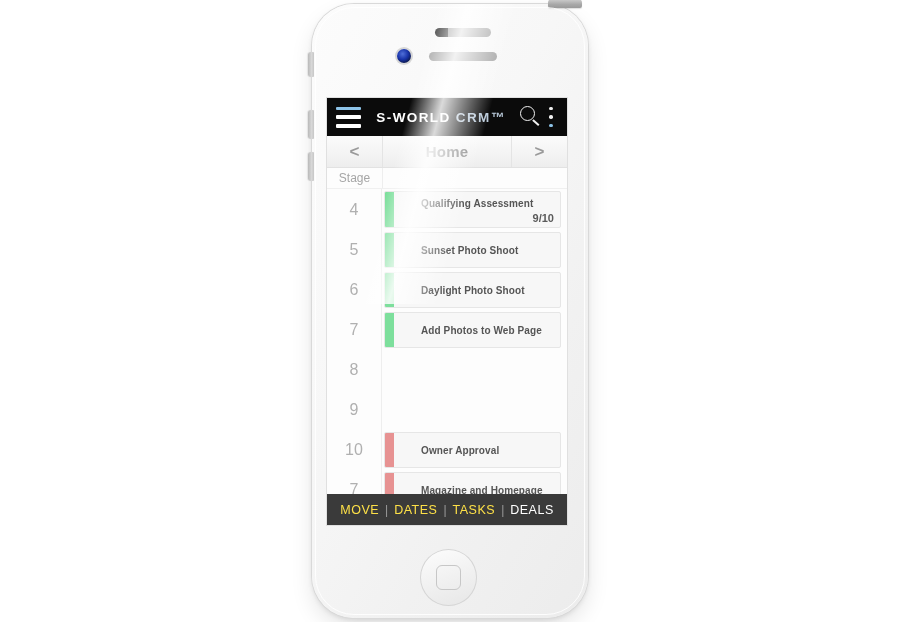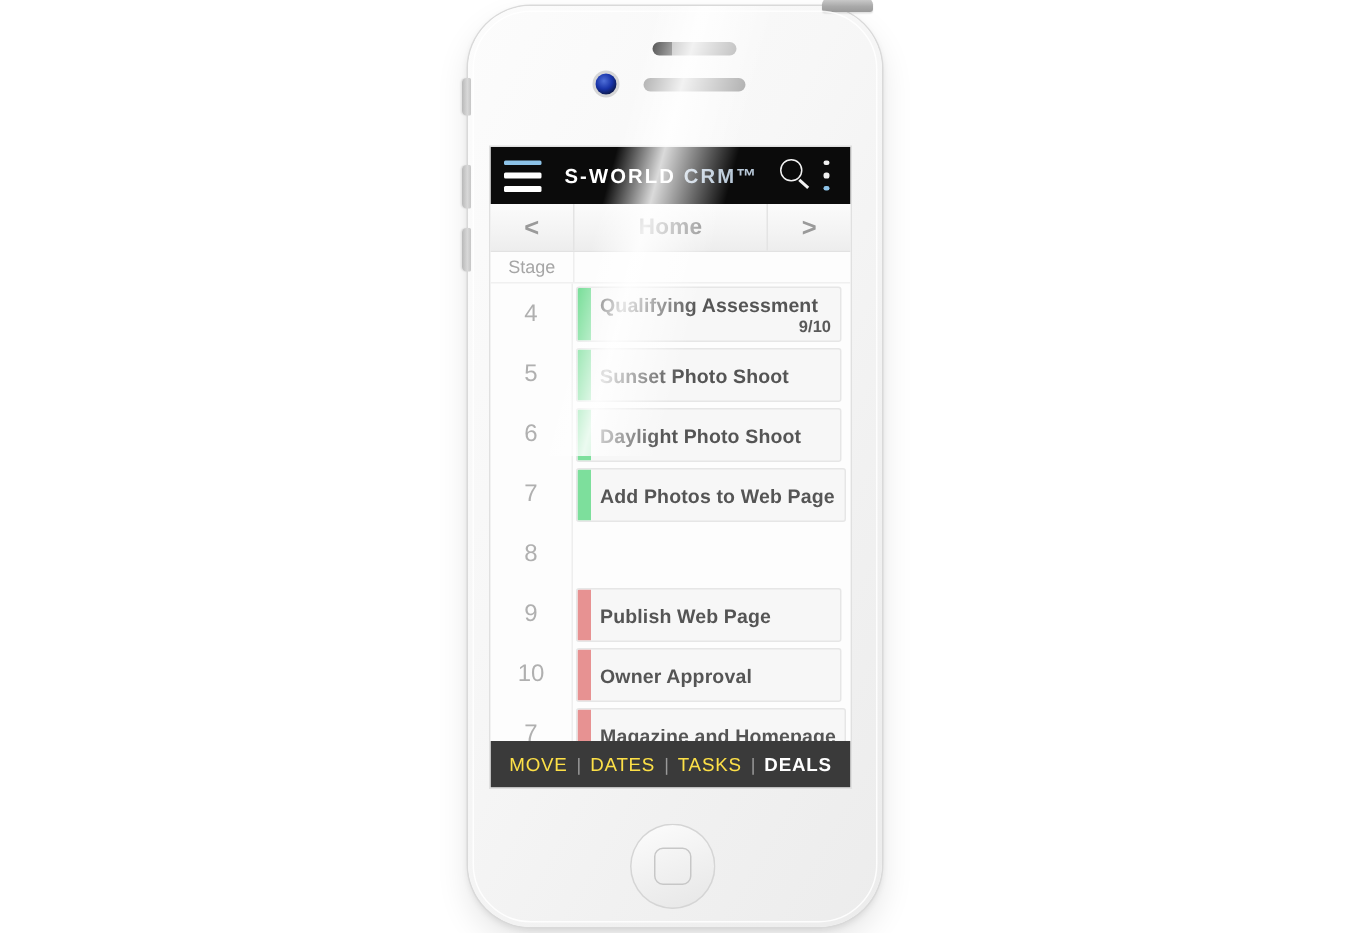--- a/index.html
+++ b/index.html
@@ -309,26 +309,27 @@
   .deal-body {
     flex: 1 1 auto;
     padding: 3px 6px 2px 6px;
     box-sizing: border-box;
     display: flex;
     flex-direction: column;
     justify-content: center;
     overflow: hidden;
   }
   .deal-title {
-    font-size: 13px;
+    font-size: 10px;
     font-weight: bold;
     color: #555555;
     white-space: nowrap;
     letter-spacing: 0.1px;
     line-height: 15px;
+    margin-left: 21px;
   }
   .deal-progress {
     font-size: 11px;
     font-weight: bold;
     color: #5a5a5a;
     text-align: right;
     line-height: 14px;
   }
 
   
@@ -346,21 +347,21 @@
   }
   .toolbar-item {
     font-size: 12.5px;
     color: #fde047;
     letter-spacing: 0.5px;
     cursor: pointer;
     padding: 0 1px;
   }
   .toolbar-item.active {
     color: #ffffff;
-    font-weight: bold;
+    font-weight: normal;
   }
   .toolbar-sep {
     color: #9a9a9a;
     font-size: 12px;
     padding: 0 5px;
   }
 </style>
 </head>
 <body>
 
@@ -452,28 +453,20 @@
                   <div class="deal-title">Add Photos to Web Page</div>
                 </div>
               </div>
             </div>
           </div>
           <div class="stage-row">
             <div class="stage-number-cell">8</div>
           </div>
           <div class="stage-row">
             <div class="stage-number-cell">9</div>
-            <div class="deal-cell">
-              <div class="deal-card">
-                <div class="deal-status-bar" style="background: rgb(231, 146, 146);"></div>
-                <div class="deal-body">
-                  <div class="deal-title">Publish Web Page</div>
-                </div>
-              </div>
-            </div>
           </div>
           <div class="stage-row">
             <div class="stage-number-cell">10</div>
             <div class="deal-cell">
               <div class="deal-card">
                 <div class="deal-status-bar" style="background: rgb(231, 146, 146);"></div>
                 <div class="deal-body">
                   <div class="deal-title">Owner Approval</div>
                 </div>
               </div>

